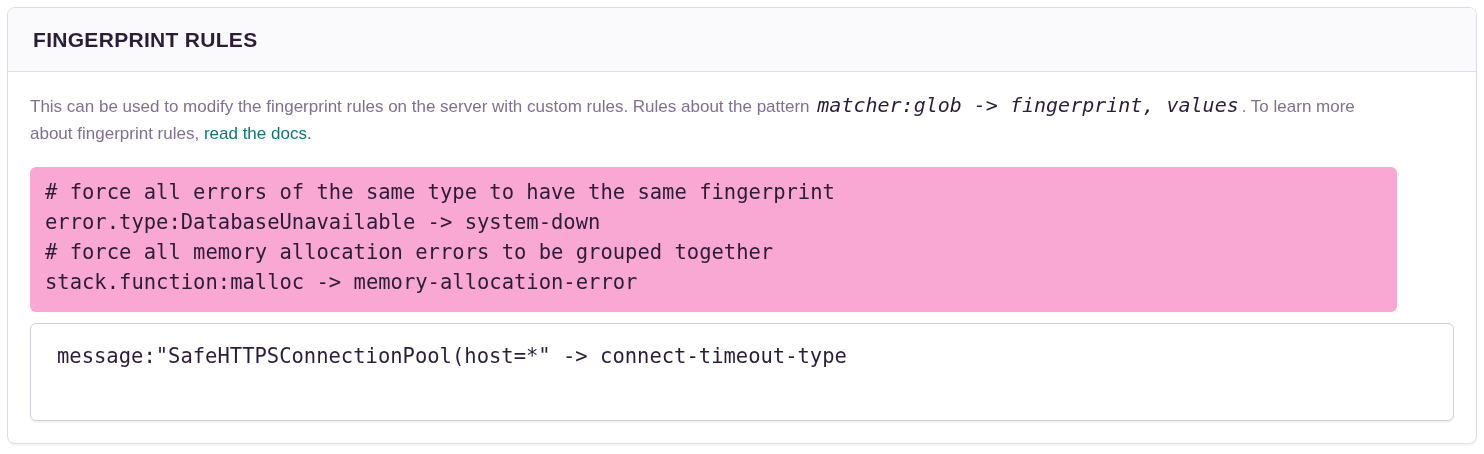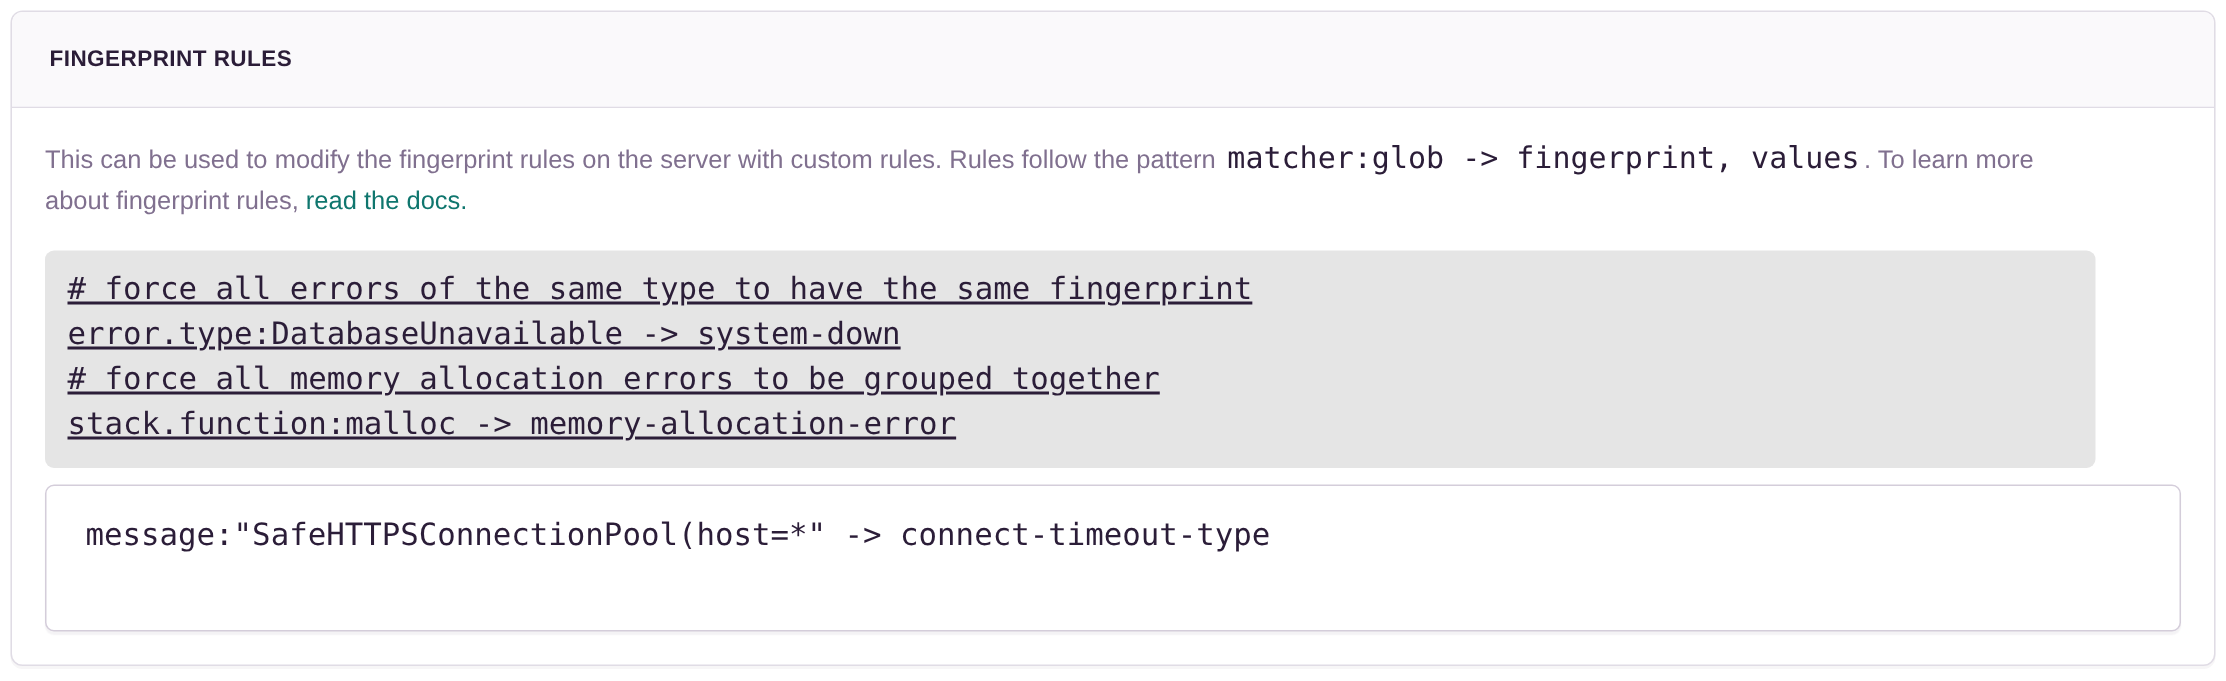--- a/index.html
+++ b/index.html
@@ -27,57 +27,57 @@
     height: 64px;
     background: #faf9fb;
     border-bottom: 1px solid #e0dce5;
     border-radius: 7px 7px 0 0;
     display: flex;
     align-items: center;
     padding: 0 25px;
   }
   .panel-title {
     color: #2b1d38;
-    font-size: 15px;
+    font-size: 21px;
     font-weight: 700;
     letter-spacing: 0.3px;
   }
   .panel-body {
     padding: 20px 22px 22px 22px;
   }
   .description {
     margin: 0 0 20px 0;
     max-width: 1365px;
     color: #80708f;
     font-size: 17px;
     line-height: 27px;
   }
   .inline-code {
     font-family: "DejaVu Sans Mono", monospace;
     font-size: 20px;
     color: #2b1d38;
     padding: 0 3px;
+    font-style: italic;
   }
   .docs-link {
     color: #0f766e;
     text-decoration: none;
     cursor: pointer;
   }
   .example-pre {
     margin: 0 57px 11px 0;
-    background: #e5e5e5;
+    background: #f9a8d4;
     border-radius: 6px;
     padding: 10px 15px 15px 15px;
     font-family: "DejaVu Sans Mono", monospace;
     font-size: 20.5px;
     line-height: 30px;
     color: #2b1d38;
     white-space: pre;
     overflow: hidden;
-    text-decoration: underline;
   }
   .rules-textarea {
     display: block;
     width: 100%;
     height: 98px;
     margin: 0;
     border: 1px solid #d4cdda;
     border-radius: 6px;
     padding: 17px 26px;
     background: #ffffff;
@@ -93,21 +93,21 @@
   }
 </style>
 </head>
 <body>
 
 <div class="panel">
   <div class="panel-header">
     <span class="panel-title">FINGERPRINT RULES</span>
   </div>
   <div class="panel-body">
-    <p class="description"><span>This can be used to modify the fingerprint rules on the server with custom rules. Rules follow the pattern </span><code class="inline-code">matcher:glob -&gt; fingerprint, values</code><span>. To learn more about fingerprint rules, </span><a class="docs-link" href="#">read the docs.</a></p>
+    <p class="description"><span>This can be used to modify the fingerprint rules on the server with custom rules. Rules about the pattern </span><code class="inline-code">matcher:glob -&gt; fingerprint, values</code><span>. To learn more about fingerprint rules, </span><a class="docs-link" href="#">read the docs.</a></p>
 
     <pre class="example-pre"># force all errors of the same type to have the same fingerprint
 error.type:DatabaseUnavailable -&gt; system-down
 # force all memory allocation errors to be grouped together
 stack.function:malloc -&gt; memory-allocation-error</pre>
 
     <textarea class="rules-textarea" spellcheck="false" style="">message:"SafeHTTPSConnectionPool(host=*" -&gt; connect-timeout-type</textarea>
   </div>
 </div>
 

